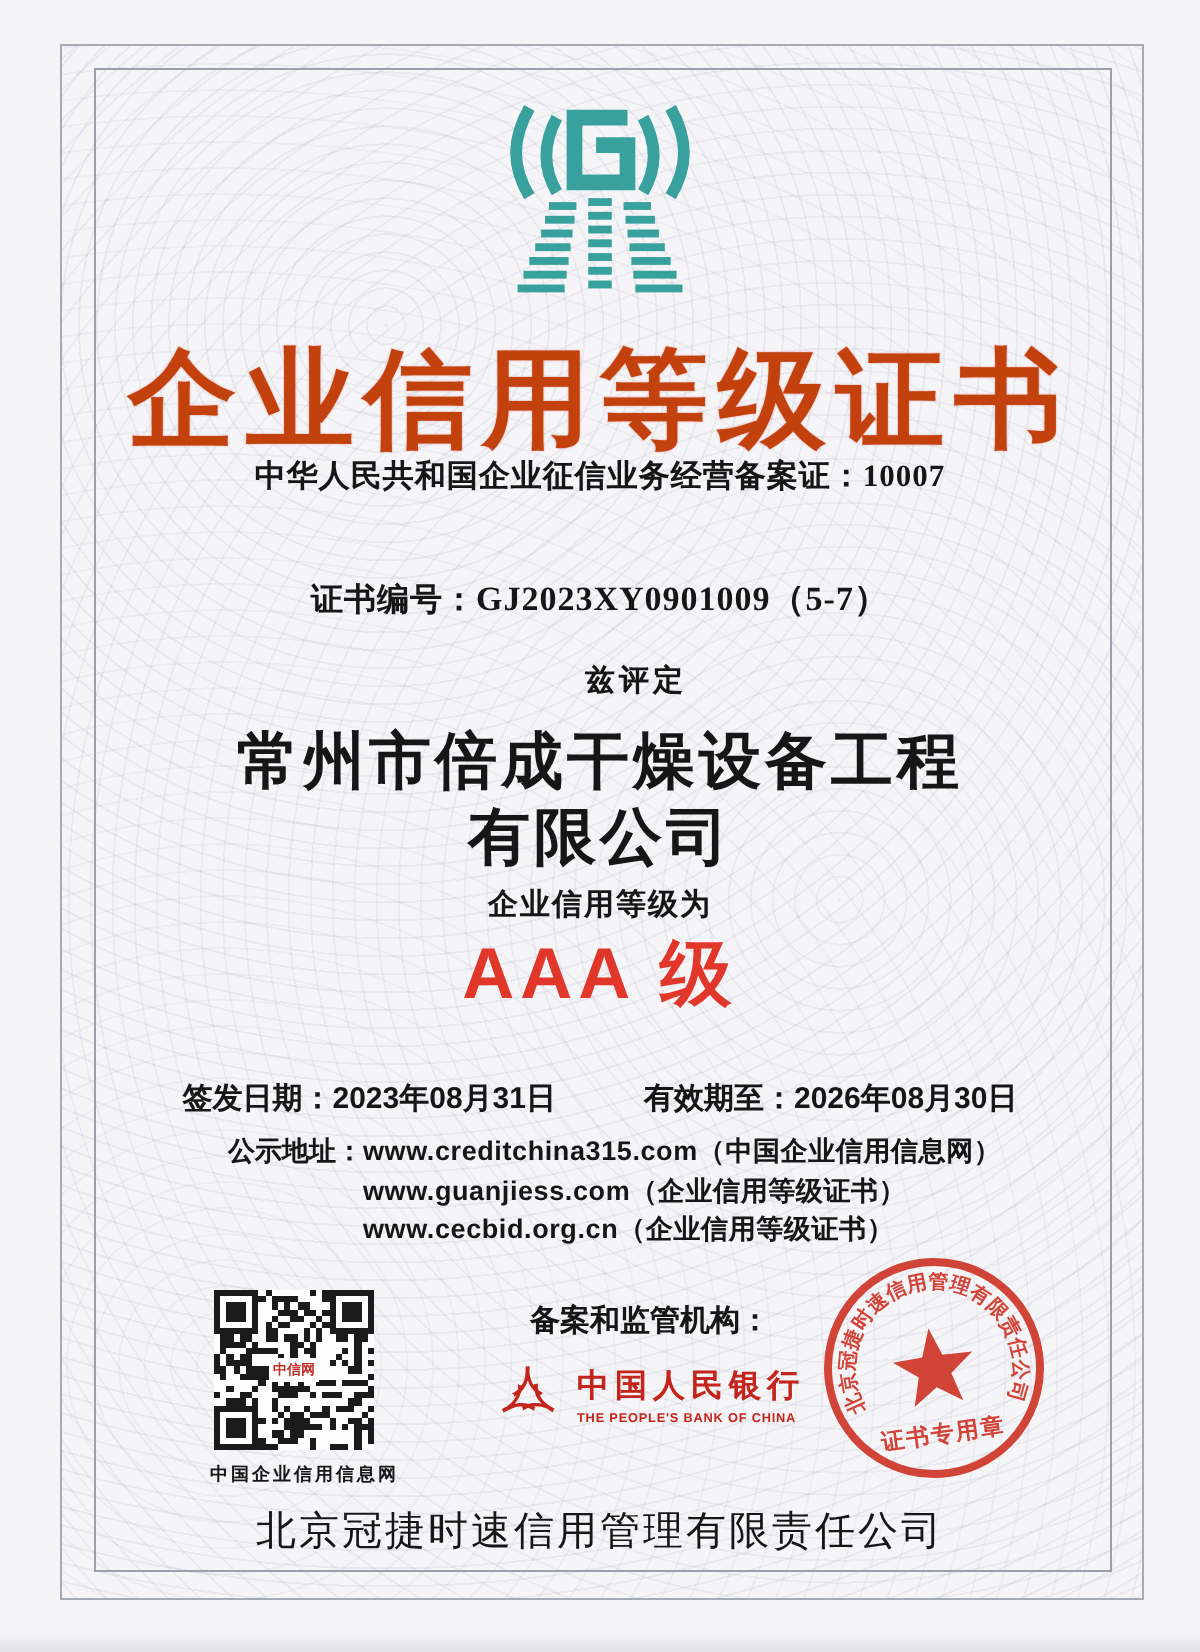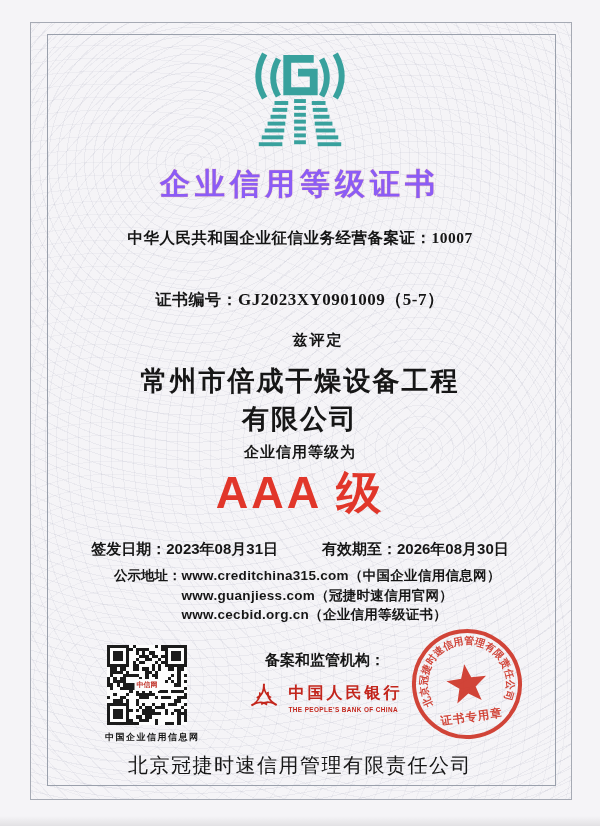--- a/index.html
+++ b/index.html
@@ -17,30 +17,30 @@
     border:1px solid #a6aab4;
     background-image:
       repeating-radial-gradient(circle at 30% 18%, rgba(130,133,160,0.10) 0 1px, rgba(0,0,0,0) 1px 9px),
       repeating-radial-gradient(circle at 72% 55%, rgba(130,133,160,0.09) 0 1px, rgba(0,0,0,0) 1px 11px),
       repeating-radial-gradient(circle at 15% 85%, rgba(130,133,160,0.07) 0 1px, rgba(0,0,0,0) 1px 13px);
   }
   .frame-inner{position:absolute;left:16px;top:11px;right:15px;bottom:13px;border:1px solid #9aa0ac;}
   .abs{position:absolute;left:0;right:0;text-align:center;}
   .logo-wrap{top:50px;}
   .logo-wrap svg{display:block;margin:0 auto;}
-  .title{top:164px;font-size:30px;font-weight:900;letter-spacing:5px;color:#8b5cf6;
+  .title{top:164px;font-size:54px;font-weight:900;letter-spacing:5px;color:#c2410c;
     text-shadow:0 0 1px rgba(210,40,29,.5);}
   .filing{top:228px;font-size:15.5px;font-weight:700;letter-spacing:.5px;}
   .serif{font-family:Liberation Serif, serif;}
   .certno{top:288px;font-size:16px;font-weight:700;letter-spacing:.5px;}
   .certno .serif{font-size:17px;}
   .hereby{top:331px;font-size:15px;font-weight:700;letter-spacing:2px;margin-left:36px;}
-  .company{top:362px;font-size:27px;font-weight:700;line-height:38px;letter-spacing:2px;}
+  .company{top:362px;font-size:31px;font-weight:700;line-height:38px;letter-spacing:2px;}
   .rating-intro{top:443px;font-size:15px;font-weight:700;letter-spacing:1px;}
-  .rating{top:463px;font-size:45px;font-weight:900;color:#e1362a;letter-spacing:3px;}
+  .rating{top:463px;font-size:36px;font-weight:900;color:#e1362a;letter-spacing:3px;}
   .dates{top:540px;display:flex;justify-content:center;gap:44px;font-size:15px;font-weight:700;}
   .publicity{position:absolute;left:114px;top:566px;display:flex;text-align:left;
     font-size:13.5px;font-weight:700;line-height:19.5px;}
   .publicity .sites div{letter-spacing:.3px;}
   .qr-block{position:absolute;left:105px;top:645px;width:84px;}
   .qr{position:relative;width:80px;height:80px;margin:0 auto;background:#fdfdfd;}
   .qr i{position:absolute;width:4%;height:4%;background:#1b1b1b;}
   .qr-center{position:absolute;left:50%;top:50%;transform:translate(-50%,-50%);
     background:#fdfdfd;padding:1px 2px;color:#c03026;font-size:7px;font-weight:700;
     white-space:nowrap;z-index:2;font-family:"Liberation Serif","DejaVu Serif",serif;}
@@ -123,21 +123,21 @@
 
   <div class="abs dates">
     <span><span>签发日期：</span><span>2023年08月31日</span></span>
     <span><span>有效期至：</span><span>2026年08月30日</span></span>
   </div>
 
   <div class="publicity">
     <div>公示地址：</div>
     <div class="sites">
       <div>www.creditchina315.com（中国企业信用信息网）</div>
-      <div>www.guanjiess.com（冠捷时速信用官网）</div>
+      <div>www.guanjiess.com（企业信用等级证书）</div>
       <div>www.cecbid.org.cn（企业信用等级证书）</div>
     </div>
   </div>
 
   <div class="qr-block">
     <div class="qr" id="qr">
       <span class="qr-center">中信网</span>
     <i style="left:0%;top:0%"></i>
         <i style="left:4%;top:0%"></i>
         <i style="left:8%;top:0%"></i>

